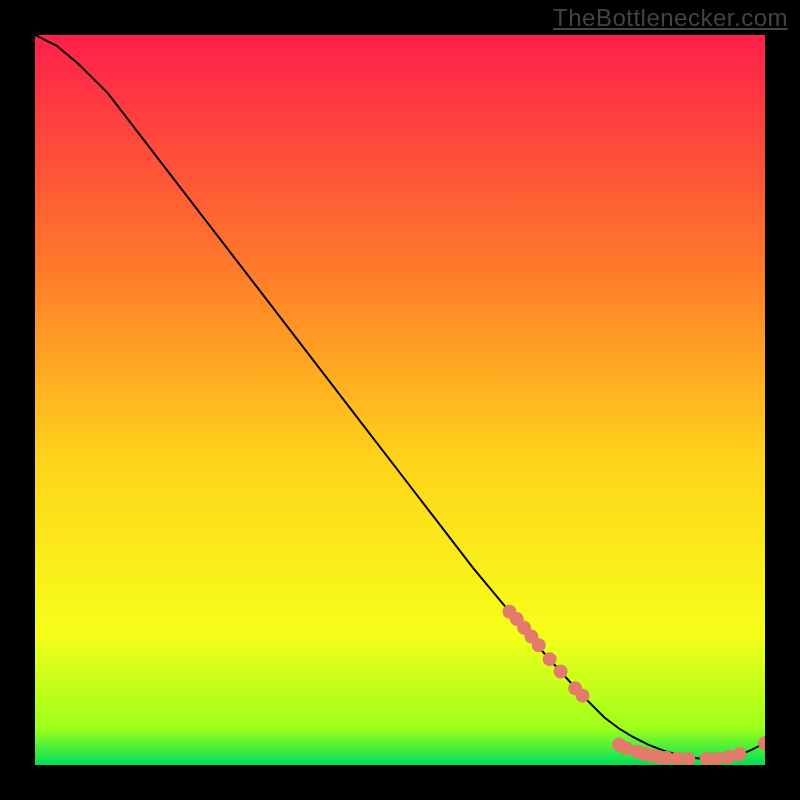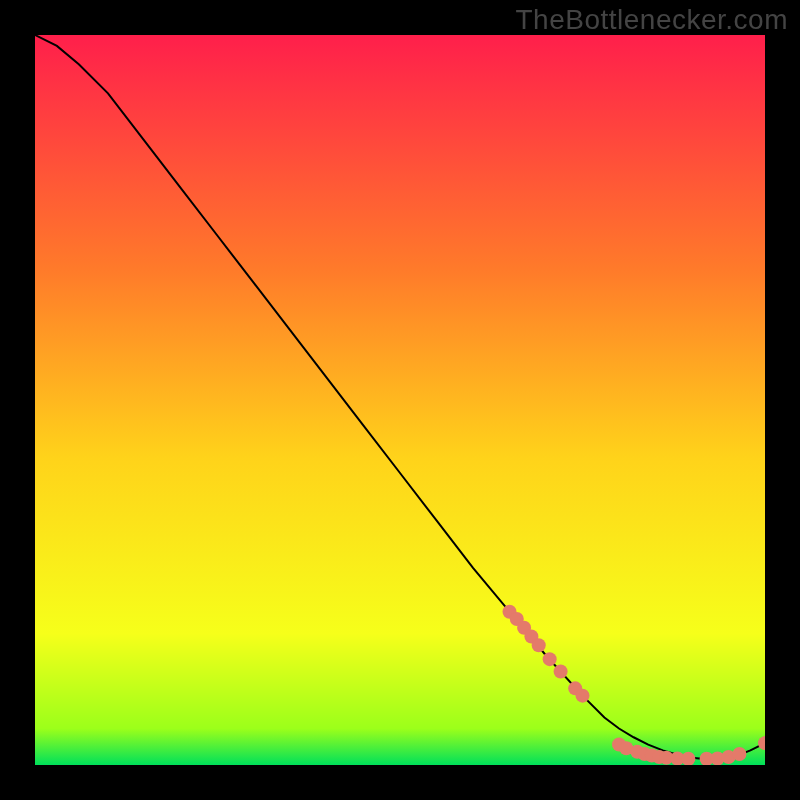--- a/index.html
+++ b/index.html
@@ -15,24 +15,25 @@
     position: relative;
     width: 800px;
     height: 800px;
     background: #000;
   }
   .watermark {
     position: absolute;
     top: 4px;
     right: 12px;
     color: #444;
-    font-size: 28px;
+    font-size: 24px;
     font-weight: 400;
     letter-spacing: 0.5px;
     z-index: 5;
+    text-decoration: underline;
   }
   .plot-area {
     position: absolute;
     left: 35px;
     top: 35px;
     width: 730px;
     height: 730px;
     z-index: 1;
   }
   .plot-area svg {

